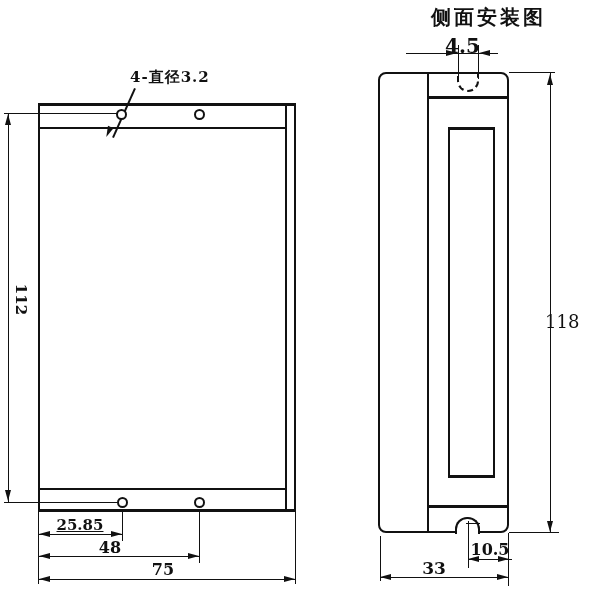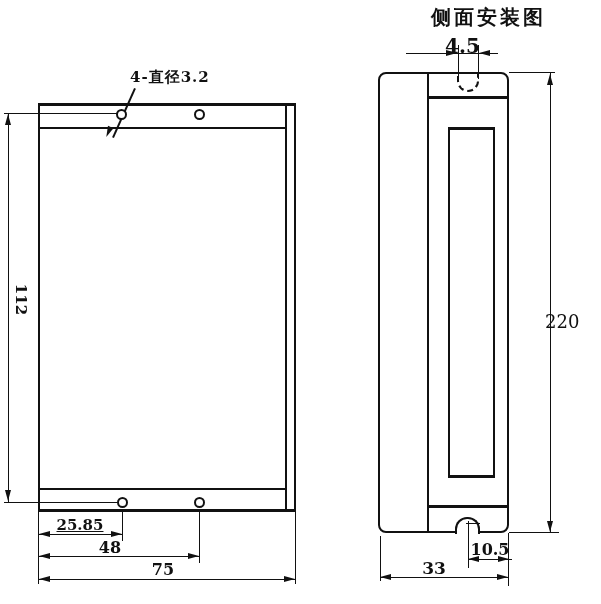--- a/index.html
+++ b/index.html
@@ -88,21 +88,21 @@
 
   <div style="position:absolute; left:455px; top:517px; width:25px; height:17px;
               border:2px solid #111; border-bottom:none; border-radius:12px 12px 0 0; background:#fff;"></div>
   <div class="ln" style="left:466px; top:523px; width:14px; height:1px;"></div>
 
   <div class="ln" style="left:509px; top:72px; width:46px; height:1px;"></div>
   <div class="ln" style="left:509px; top:532px; width:50px; height:1px;"></div>
   <div class="ln" style="left:550px; top:73px; width:1px; height:459px;"></div>
   <div class="arr arr-u" style="left:547px; top:74px;"></div>
   <div class="arr arr-d" style="left:547px; top:521px;"></div>
-  <div class="txt" style="left:545px; top:313px; font-size:18px; font-weight:normal;">220</div>
+  <div class="txt" style="left:545px; top:313px; font-size:18px; font-weight:normal;">118</div>
 
   <div class="ln" style="left:468px; top:521px; width:1px; height:47px;"></div>
   <div class="ln" style="left:508px; top:533px; width:1px; height:53px;"></div>
   <div class="ln" style="left:468px; top:559px; width:41px; height:1px;"></div>
   <div class="arr arr-l" style="left:468px; top:556px;"></div>
   <div class="arr arr-r" style="left:498px; top:556px;"></div>
   <div class="txt" style="left:468px; top:542px; width:44px; font-size:16px; text-align:center; border-bottom:1px solid #111; padding-bottom:1px;">10.5</div>
 
   <div class="ln" style="left:380px; top:536px; width:1px; height:45px;"></div>
   <div class="ln" style="left:380px; top:577px; width:128px; height:1px;"></div>

